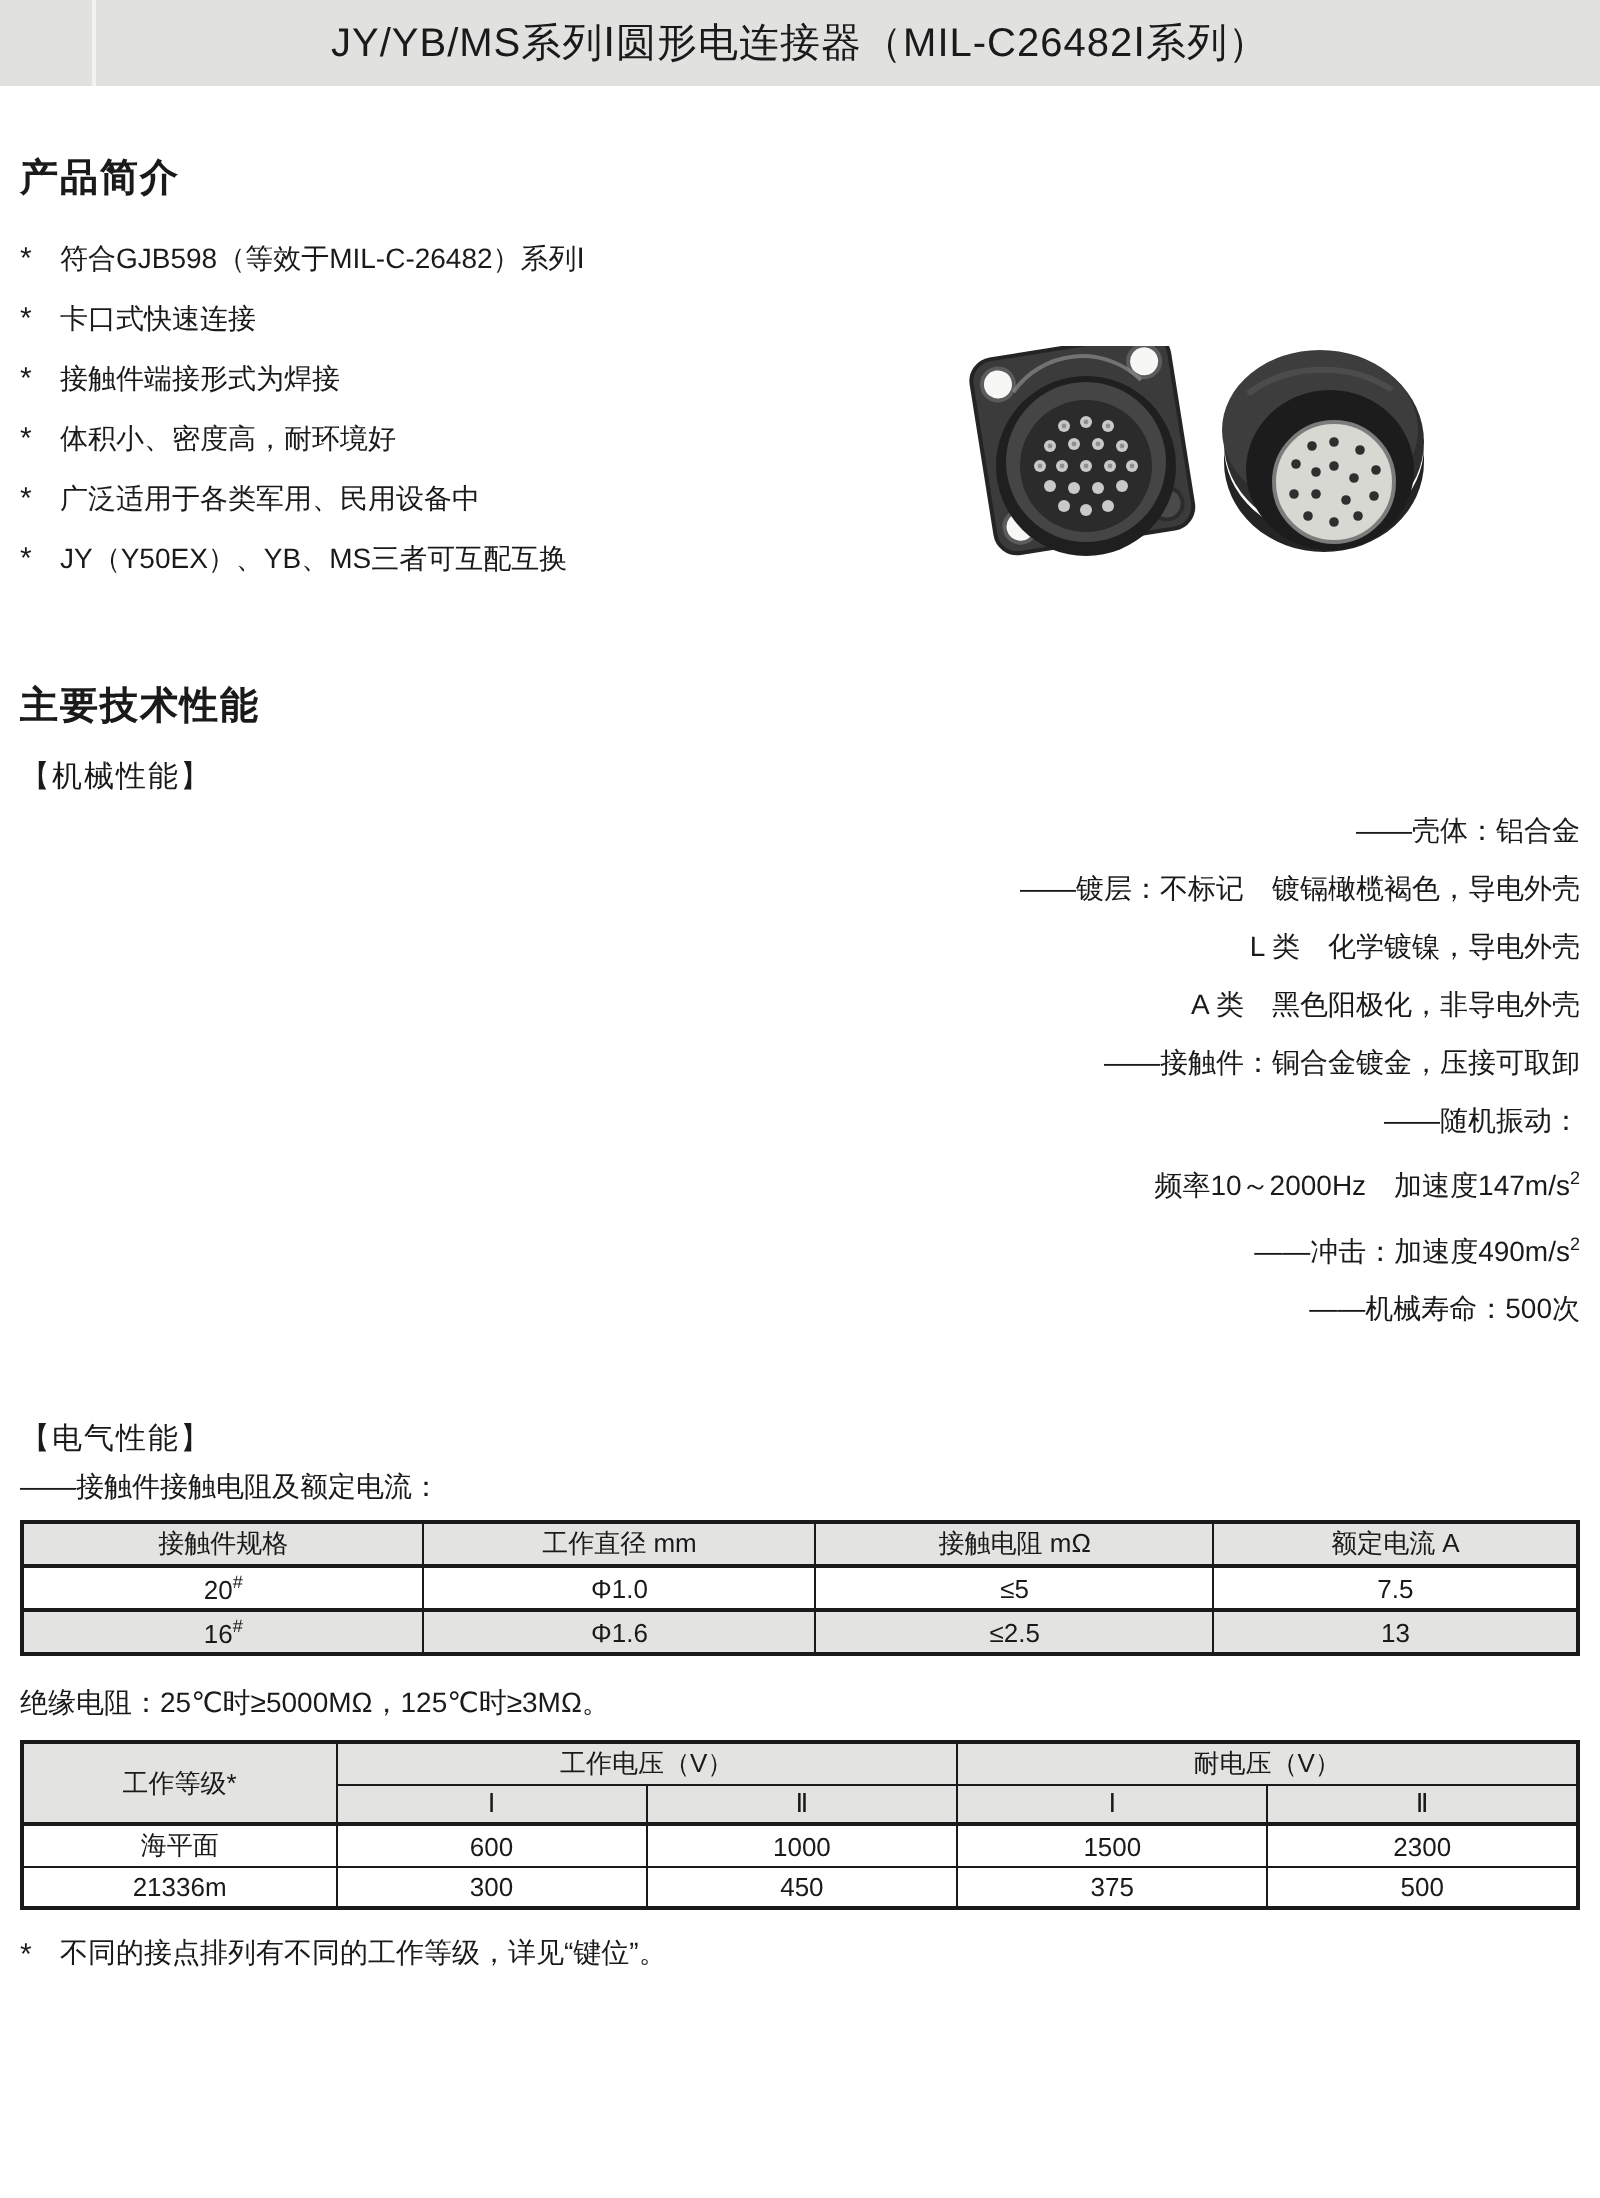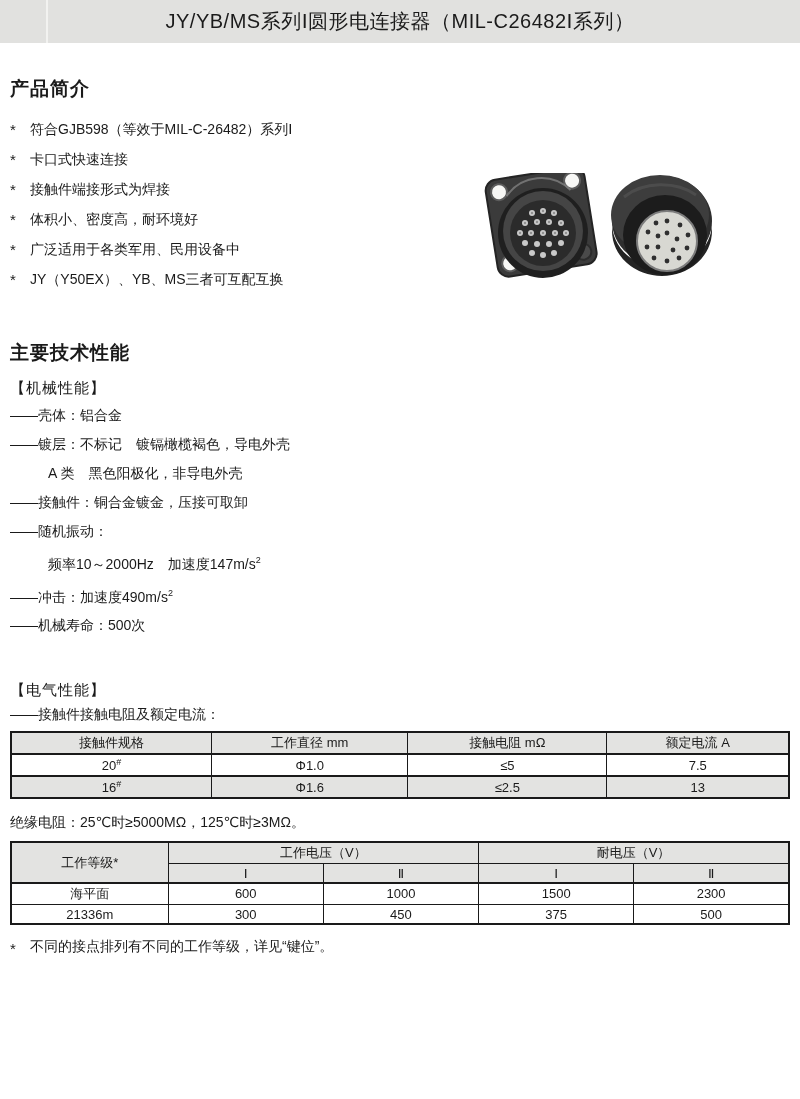--- a/index.html
+++ b/index.html
@@ -38,21 +38,21 @@
     display:inline-block; width:20px; text-align:left;
     font-size:15px; position:relative; top:1px; flex:0 0 20px;
   }
 
   .photo {
     position:absolute; left:484px; top:97px; width:240px; height:125px;
   }
 
   .perf-head { margin-top:46px; }
   .subhead { font-size:15px; margin-top:13px; letter-spacing:1px; }
-  .mech-list { margin-top:3px; }
+  .mech-list { margin-top:3px;text-align:right; }
   .mech-list li { line-height:29px; font-size:14px; }
   .mech-list li.indent { padding-left:38px; }
   sup { font-size:9px; }
 
   .elec-sub { margin-top:41px; }
   .line { font-size:14px; line-height:25px; }
   .contact-line { margin-top:2px; }
 
   table {
     width:100%; border-collapse:collapse;
@@ -200,20 +200,21 @@
     </svg>
   </div>
 
   <h1 class="sec perf-head">主要技术性能</h1>
 
   <div class="subhead">【机械性能】</div>
 
   <ul class="mech-list">
     <li><span>——壳体：铝合金</span></li>
     <li><span>——镀层：不标记　镀镉橄榄褐色，导电外壳</span></li>
+    <li class="indent"><span>L 类　化学镀镍，导电外壳</span></li>
     <li class="indent"><span>A 类　黑色阳极化，非导电外壳</span></li>
     <li><span>——接触件：铜合金镀金，压接可取卸</span></li>
     <li><span>——随机振动：</span></li>
     <li class="indent"><span>频率10～2000Hz　加速度147m/s</span><sup>2</sup></li>
     <li><span>——冲击：加速度490m/s</span><sup>2</sup></li>
     <li><span>——机械寿命：500次</span></li>
   </ul>
 
   <div class="subhead elec-sub">【电气性能】</div>
 

